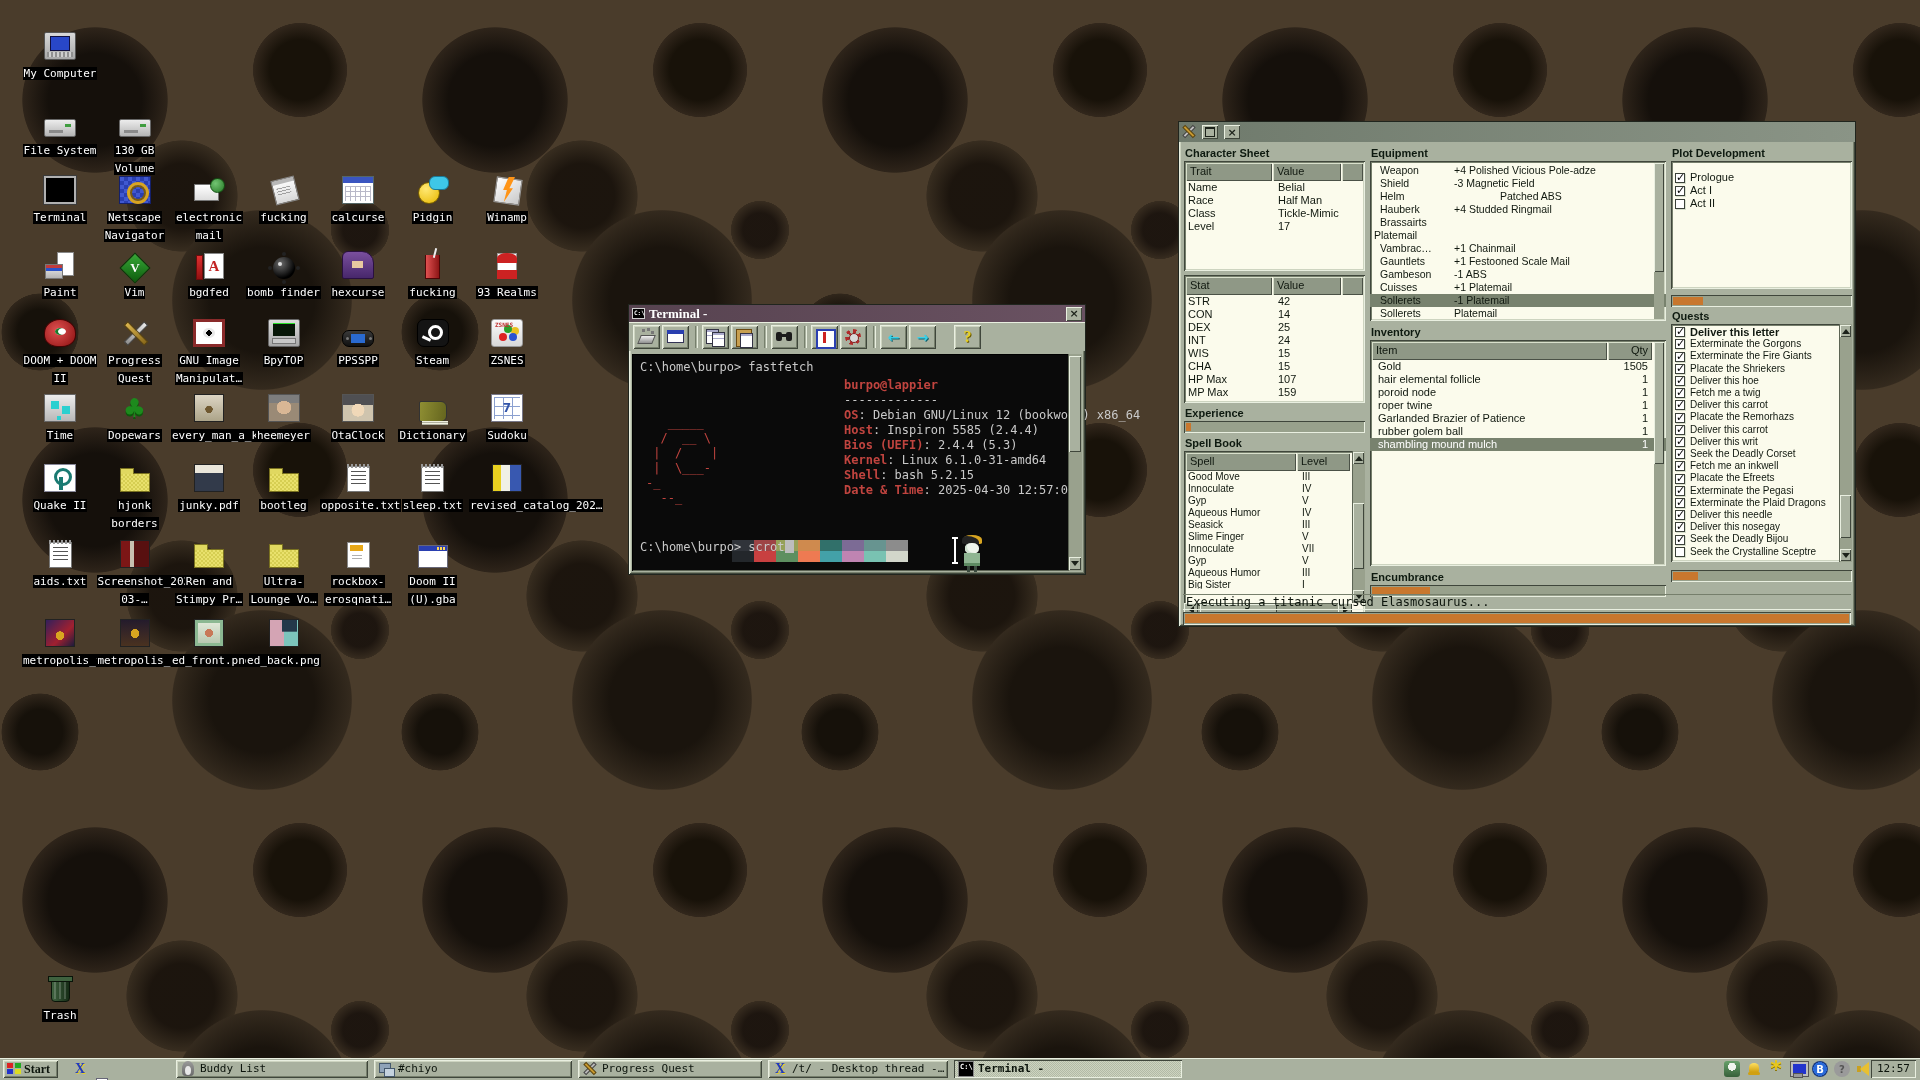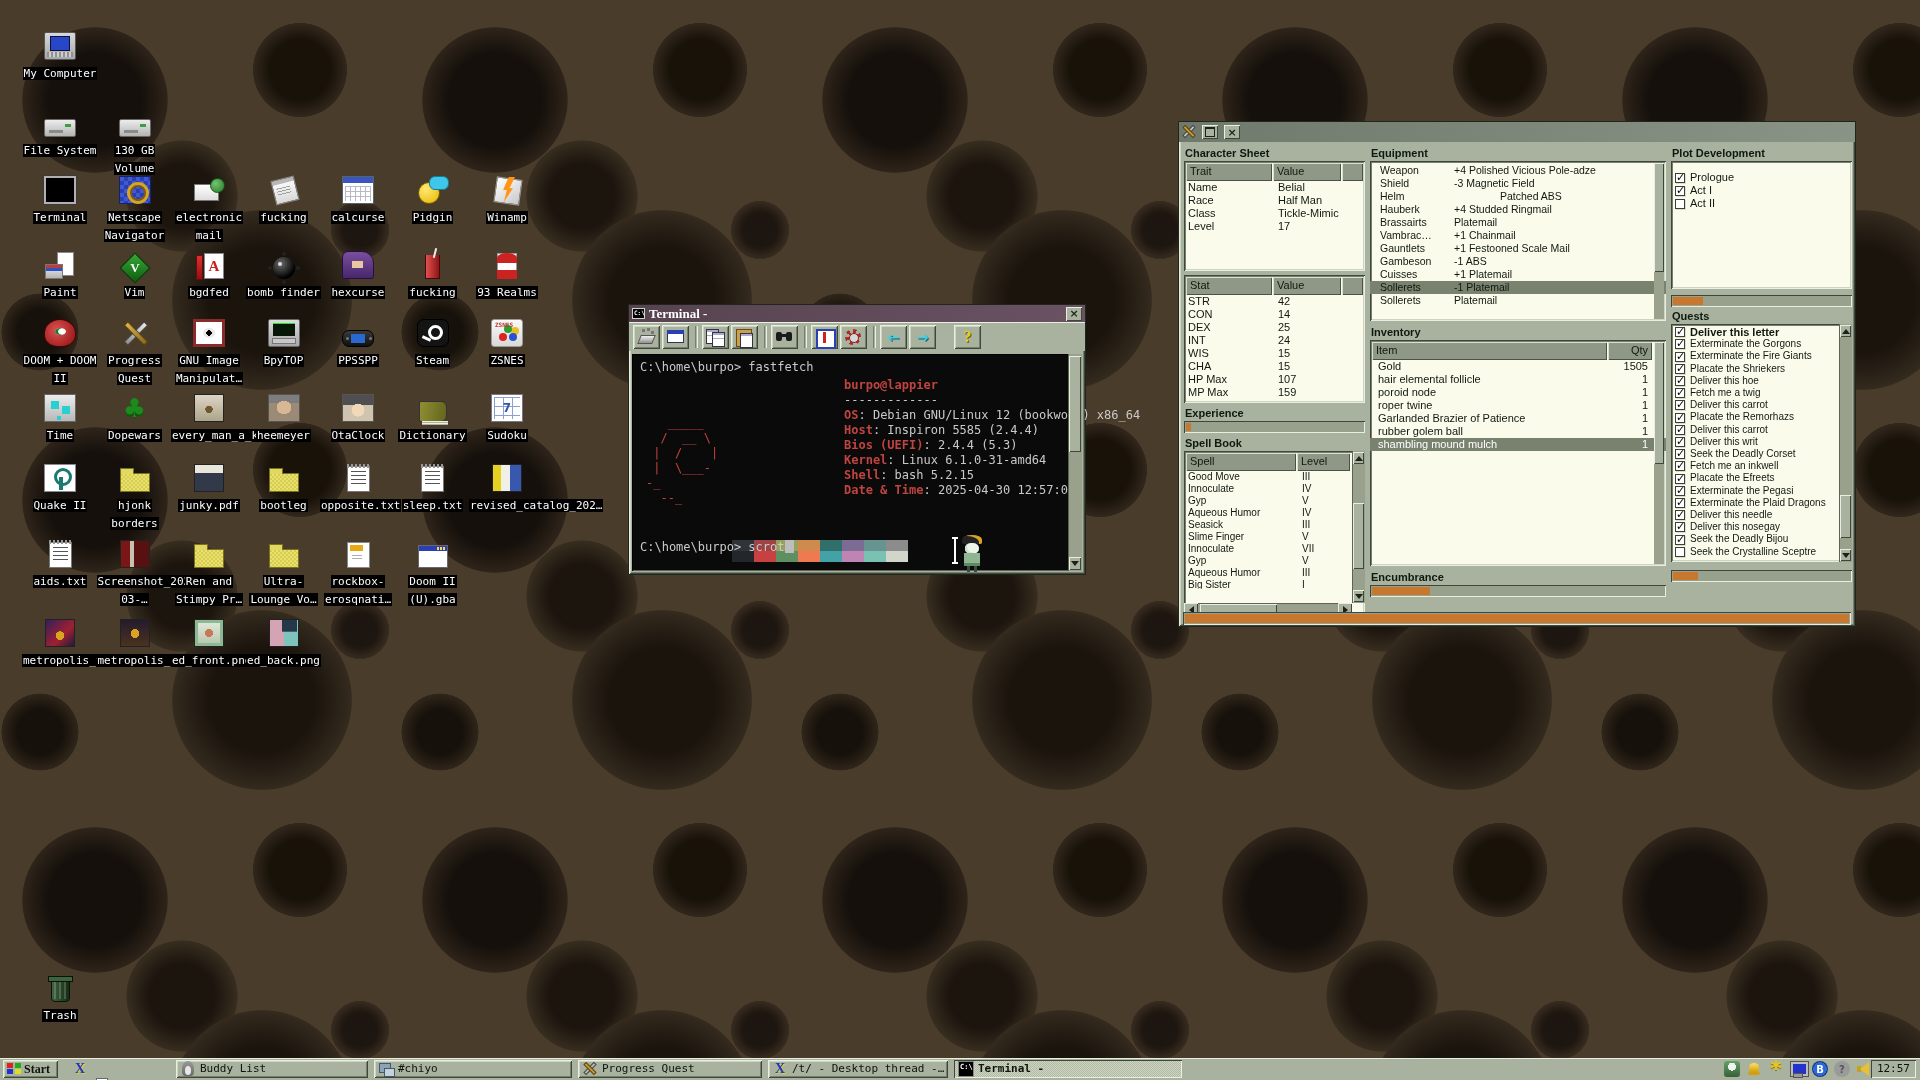--- a/index.html
+++ b/index.html
@@ -624,21 +624,21 @@
             <span class="cell" style="flex: 1 1 0%;">-3 Magnetic Field</span>
           </div>
           <div class="trow" style="font-size: 10.5px;">
             <span class="cell" style="width: 80px; padding-left: 6px;">Helm</span>
             <span class="cell" style="flex: 1 1 0%; padding-left: 46px;">Patched ABS</span>
           </div>
           <div class="trow" style="font-size: 10.5px;">
             <span class="cell" style="width: 80px; padding-left: 6px;">Hauberk</span>
             <span class="cell" style="flex: 1 1 0%;">+4 Studded Ringmail</span>
           </div>
-          <div class="trow" style="font-size: 10.5px;">
+          <div class="trow" style="font-size: 10.5px; flex-direction: column;">
             <span class="cell" style="width: 80px; padding-left: 6px;">Brassairts</span>
             <span class="cell" style="flex: 1 1 0%;">Platemail</span>
           </div>
           <div class="trow" style="font-size: 10.5px;">
             <span class="cell" style="width: 80px; padding-left: 6px;">Vambrac…</span>
             <span class="cell" style="flex: 1 1 0%;">+1 Chainmail</span>
           </div>
           <div class="trow" style="font-size: 10.5px;">
             <span class="cell" style="width: 80px; padding-left: 6px;">Gauntlets</span>
             <span class="cell" style="flex: 1 1 0%;">+1 Festooned Scale Mail</span>
@@ -817,20 +817,21 @@
         <div class="btn" style="bottom:1px">
             <span class="tri-dn"></span>
           </div>
       </div>
     </div>
     <div class="pbar" style="margin-top:8px">
         <div class="fill" id="quest-fill" style="width: 14%;"></div>
       </div>
   </div>
 
+  <div class="pq-status">Executing a titanic cursed Elasmosaurus...</div>
   <div class="pq-bottom pbar">
       <div class="fill" id="bottom-fill" style="width: 100%;"></div>
     </div>
 </div>
 
 <div id="pet">
   <span class="hat"></span>
   <span class="face"></span>
   <span class="body"></span>
   <span class="legs"></span>

